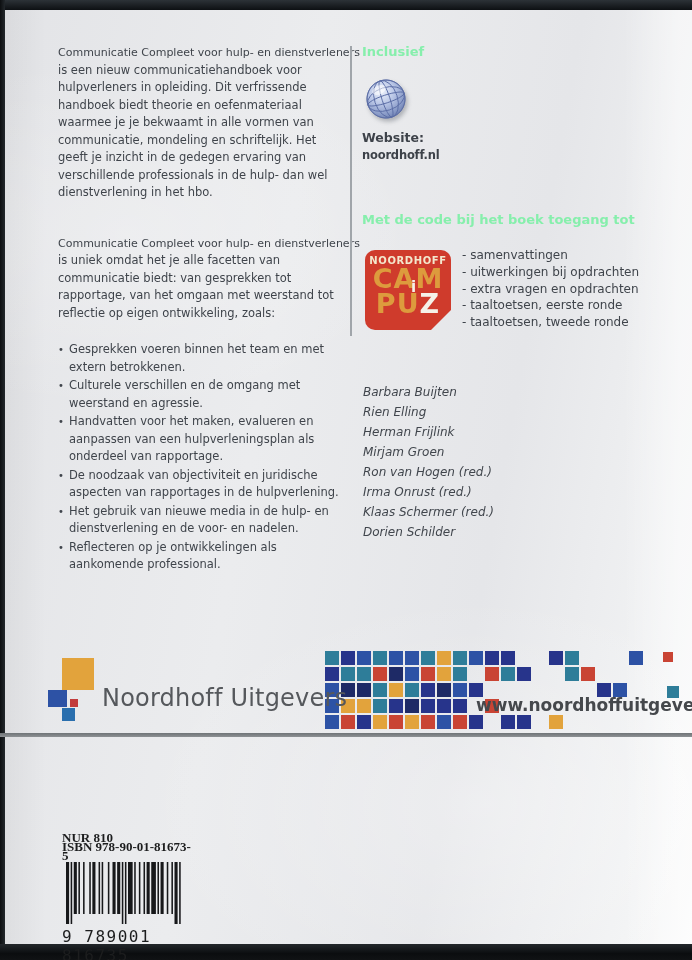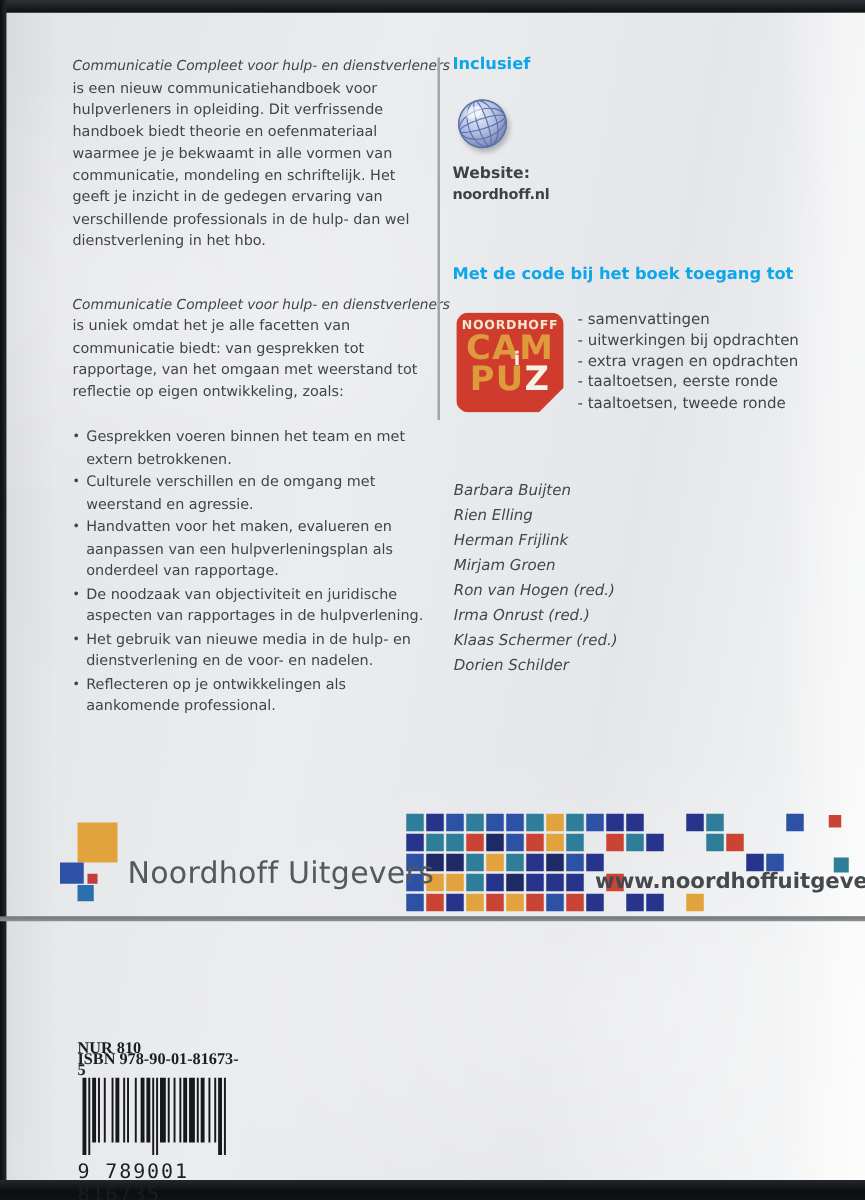--- a/index.html
+++ b/index.html
@@ -20,30 +20,30 @@
   .cover{position:absolute;left:5px;top:10px;width:687px;height:934px;
     background:linear-gradient(100deg,#e3e4e7 0%,#ebecee 38%,#e5e6e9 68%,#f2f3f4 92%,#fafafa 100%);}
   .cover:after{content:"";position:absolute;inset:0;
     background:
       radial-gradient(420px 260px at 18% 24%,rgba(255,255,255,.25),rgba(255,255,255,0) 70%),
       radial-gradient(500px 300px at 70% 85%,rgba(255,255,255,.3),rgba(255,255,255,0) 70%),
       linear-gradient(90deg,rgba(0,0,0,.045),rgba(0,0,0,0) 6%,rgba(0,0,0,0) 90%,rgba(255,255,255,.5) 98%);}
   
   .col-left{position:absolute;left:58px;top:44px;width:286px;z-index:2;}
   .para{margin:0 0 0 0;font-size:11.5px;line-height:17.5px;}
-  .para .lead{display:block;font-style:italic;white-space:nowrap;font-size:11px;}
+  .para .lead{display:block;white-space:nowrap;font-size:11px;}
   .para-2{margin-top:33px;}
   .bullets{margin:19px 0 0 0;padding:0;list-style:none;font-size:11.5px;line-height:17.5px;}
   .bullets li{padding-left:11px;position:relative;margin-bottom:1px;}
   .bullets li:before{content:"•";position:absolute;left:0;top:0;font-size:10px;}
   
   .divider{position:absolute;left:350px;top:46px;width:1.5px;height:290px;background:#a0a5aa;z-index:2;}
   
   .col-right{position:absolute;left:362px;top:44px;width:306px;z-index:2;}
-  .red-label{font-weight:bold;font-size:13px;color:#0ea5e9;}
+  .red-label{font-weight:bold;font-size:13px;color:#86efac;}
   .globe{position:absolute;left:2px;top:33px;width:46px;height:46px;}
   .globe svg{filter:drop-shadow(2px 3px 2px rgba(40,45,60,.3));}
   .website{position:absolute;left:0;top:86px;width:306px;font-weight:bold;color:#3d4249;}
   .web-label{font-size:12.5px;margin-bottom:2px;}
   .web-url{font-size:11.5px;line-height:16px;letter-spacing:-.2px;}
   .code-label{position:absolute;left:0;top:168px;width:306px;}
   
   .campuz{position:absolute;left:3px;top:206px;width:86px;height:80px;background:#cf3b2c;
     border-radius:10px;
     clip-path:polygon(0 0,100% 0,100% calc(100% - 20px),calc(100% - 20px) 100%,0 100%);

